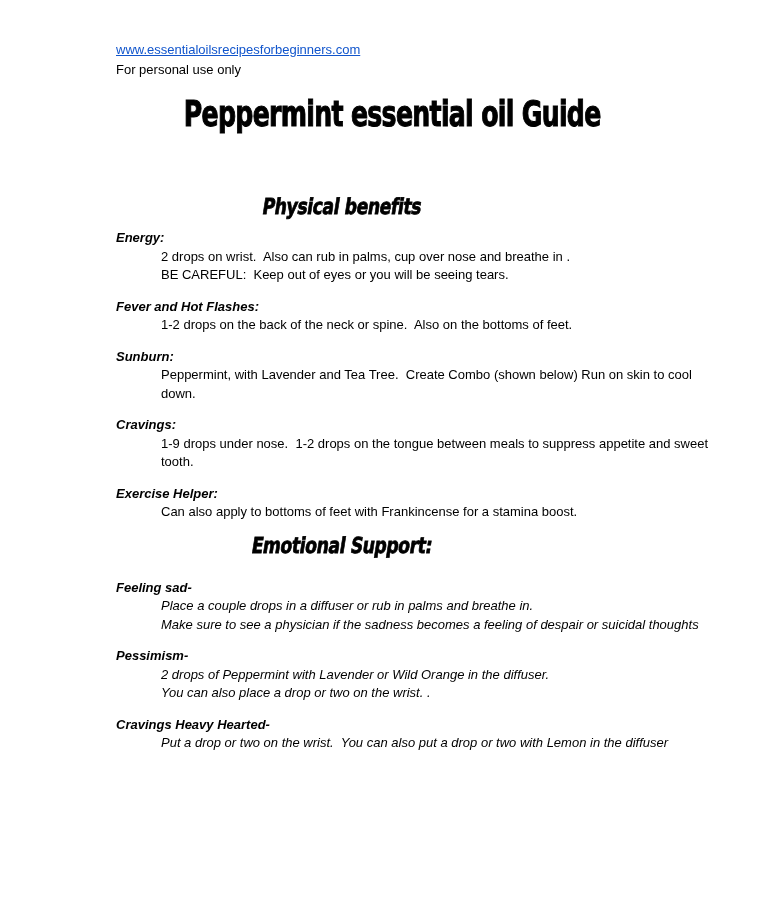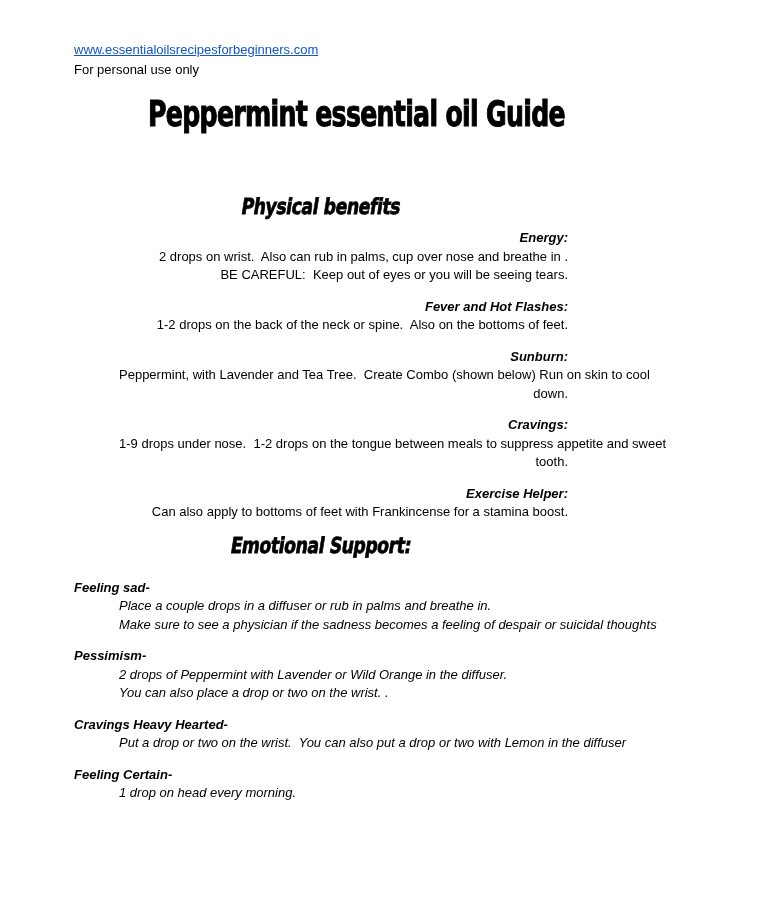--- a/index.html
+++ b/index.html
@@ -11,21 +11,21 @@
     width: 760px;
     height: 918px;
     overflow: hidden;
     color: #000000;
     font-family: "Liberation Sans", sans-serif;
   }
   .page {
     box-sizing: border-box;
     width: 652px;
     height: 918px;
-    padding: 40px 84px 0 74px;
+    padding: 40px 84px 0 116px;
     font-size: 13px;
     line-height: 18.5px;
   }
   .site-link {
     display: inline-block;
     color: #1155cc;
     text-decoration: underline;
     line-height: 20px;
     cursor: pointer;
   }
@@ -52,21 +52,21 @@
     font-size: 22px;
     line-height: 22px;
     letter-spacing: -0.5px;
     transform: skewX(-9deg) scaleX(0.78);
     -webkit-text-stroke: 0.8px #000000;
     white-space: nowrap;
     margin: 0;
   }
   .heading-physical { margin-top: 62px; }
   .heading-emotional { margin-top: 10px; }
-  .sections-physical { margin-top: 11px; text-align: right; }
+  .sections-physical { margin-top: 11px; }
   .sections-emotional { margin-top: 22px; font-style: italic; }
   .section { margin-bottom: 13px; }
   .section-heading {
     font-weight: bold;
     white-space: pre;
   }
   .section-heading.italic { font-style: italic; }
   .section-line {
     padding-left: 45px;
     white-space: pre;
@@ -132,20 +132,16 @@
       <div class="section-heading">Pessimism-</div>
       <div class="section-line">2 drops of Peppermint with Lavender or Wild Orange in the diffuser.</div>
       <div class="section-line">You can also place a drop or two on the wrist. .</div>
     </div>
 
     <div class="section">
       <div class="section-heading">Cravings Heavy Hearted-</div>
       <div class="section-line">Put a drop or two on the wrist.  You can also put a drop or two with Lemon in the diffuser</div>
     </div>
 
-    <div class="section">
-      <div class="section-heading">Feeling Certain-</div>
-      <div class="section-line">1 drop on head every morning.</div>
-    </div>
 
   </div>
 
 </div>
 
 </body></html>

